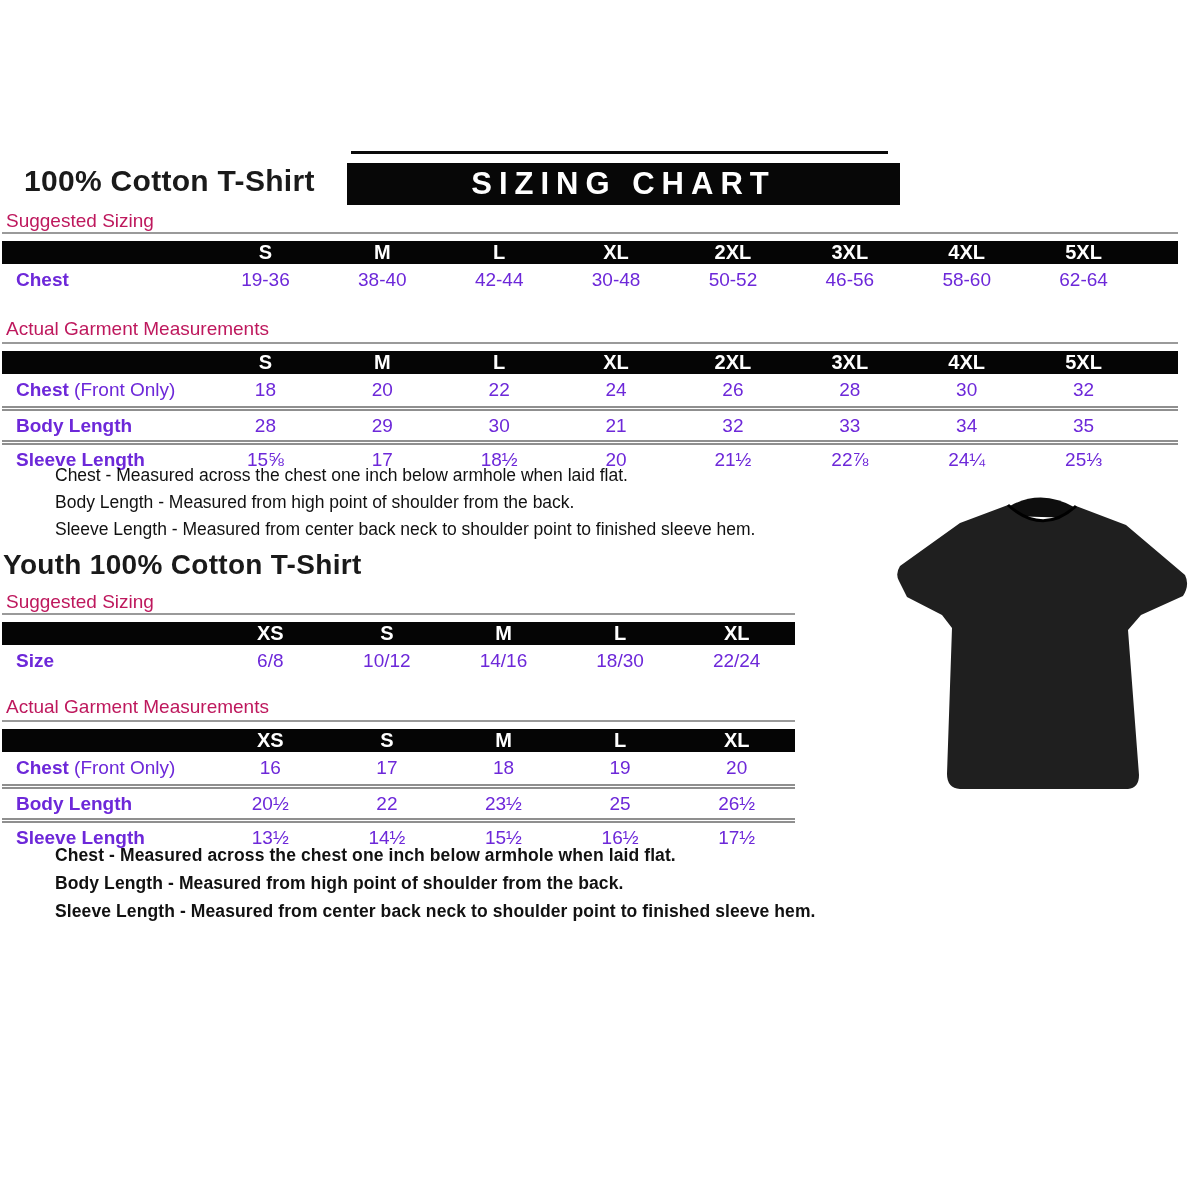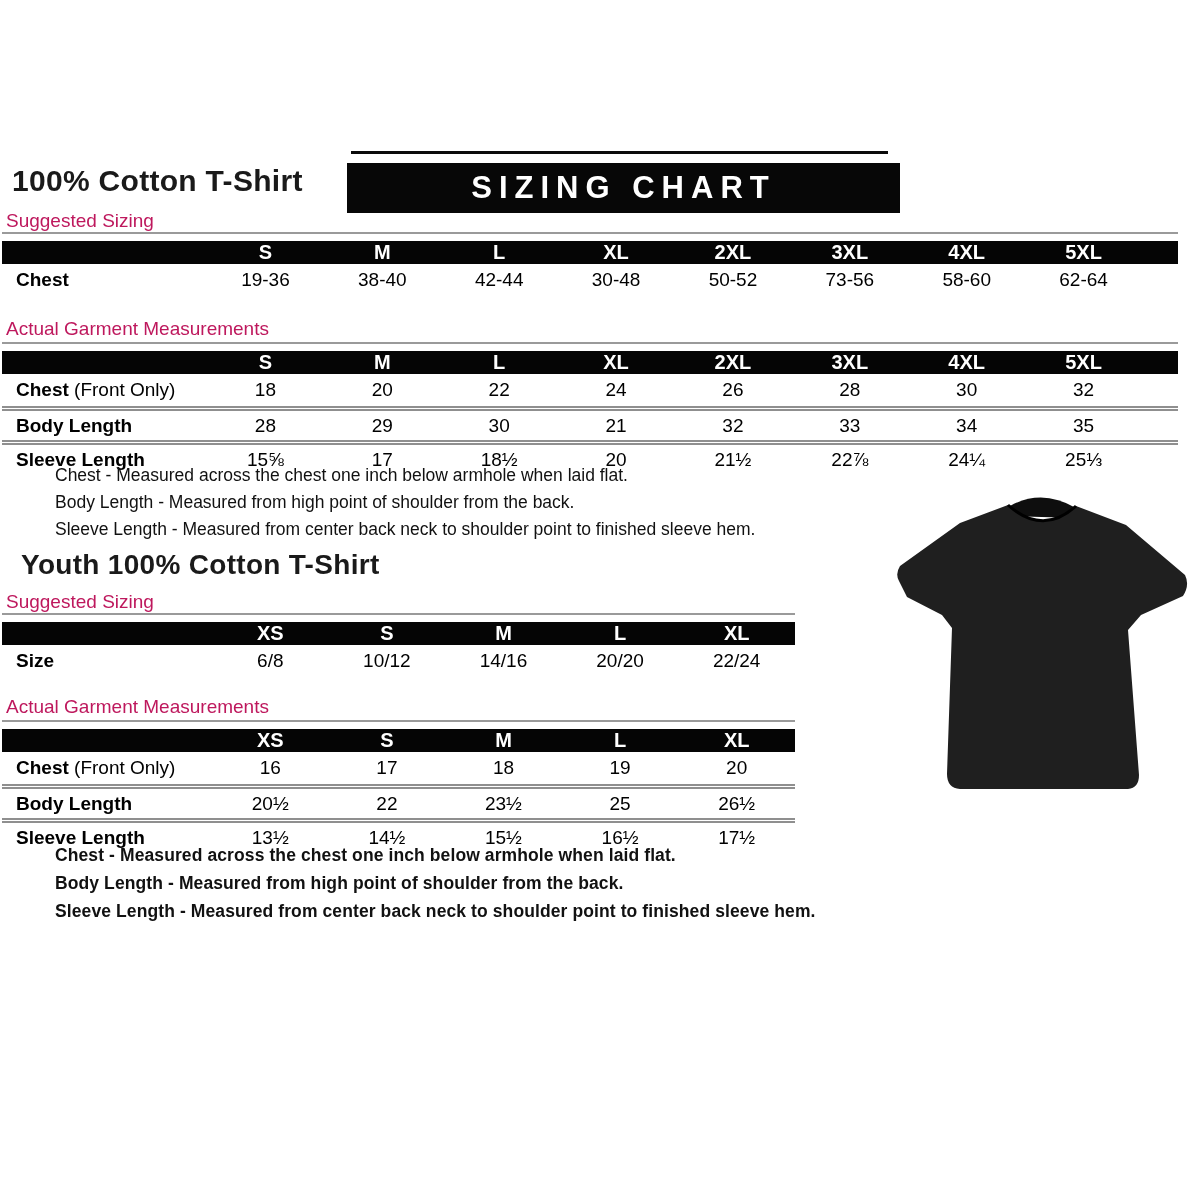--- a/index.html
+++ b/index.html
@@ -1,34 +1,34 @@
 <!DOCTYPE html>
 <html><head>
 <meta charset="utf-8">
 <style>
   html,body{margin:0;padding:0;background:#ffffff;}
   .canvas{
     position:relative;width:1200px;height:1200px;background:#ffffff;
     font-family:"Liberation Sans", sans-serif;color:#1a1a1a;overflow:hidden;
   }
   
-  .main-title{position:absolute;left:12px;top:164px;font-size:30px;font-weight:bold;letter-spacing:.3px;}
+  .main-title{position:absolute;left:24px;top:164px;font-size:30px;font-weight:bold;letter-spacing:.3px;}
   .banner{
-    position:absolute;left:347px;top:163px;width:553px;height:50px;background:#070707;color:#fff;
+    position:absolute;left:347px;top:163px;width:553px;height:42px;background:#070707;color:#fff;
     display:flex;align-items:center;justify-content:center;font-size:31px;font-weight:bold;letter-spacing:7px;
   }
   .banner::before{content:"";position:absolute;top:-12px;left:4px;right:12px;height:3px;background:#0a0a0a;}
-  .youth-title{position:absolute;left:21px;top:549px;font-size:28px;font-weight:bold;letter-spacing:.3px;}
+  .youth-title{position:absolute;left:3px;top:549px;font-size:28px;font-weight:bold;letter-spacing:.3px;}
   .section-label{position:absolute;font-size:19px;color:#be185d;}
   
   .table{position:absolute;}
   .table::before{content:"";position:absolute;top:-9px;left:0;right:0;height:2px;background:#9a9a9a;}
   .trow{display:flex;align-items:center;}
   .thead{background:#050505;color:#ffffff;height:23px;font-weight:bold;font-size:20px;}
-  .tbody{height:29px;font-size:19px;color:#000000;}
+  .tbody{height:29px;font-size:19px;color:#6d28d9;}
   .tbody.first{height:32px;}
   .sep{border-top:5px double #8f8f8f;}
   .tlabel{width:205px;padding-left:14px;box-sizing:border-box;font-size:19px;white-space:nowrap;}
   .tlabel b{font-weight:bold;}
   .youth-w .tlabel{width:210px;}
   .tcell{flex:1;text-align:center;}
   .tpad{width:0;}
   .wide-pad .tpad{width:36px;}
   
   .notes{position:absolute;left:11px;font-size:17.5px;line-height:27px;color:#111;margin-left:44px;}
@@ -61,21 +61,21 @@
         <div class="tcell">5XL</div>
         <div class="tpad"></div>
       </div>
       <div class="trow tbody first">
         <div class="tlabel"><b>Chest</b></div>
         <div class="tcell">19-36</div>
         <div class="tcell">38-40</div>
         <div class="tcell">42-44</div>
         <div class="tcell">30-48</div>
         <div class="tcell">50-52</div>
-        <div class="tcell">73-56</div>
+        <div class="tcell">46-56</div>
         <div class="tcell">58-60</div>
         <div class="tcell">62-64</div>
         <div class="tpad"></div>
       </div>
     </div>
 
   <div class="section-label" style="left:6px;top:318px;">Actual Garment Measurements</div>
   <div class="table wide-pad" style="left:2px;top:351px;width:1176px;">
       <div class="trow thead">
         <div class="tlabel"></div>
@@ -144,21 +144,21 @@
         <div class="tcell">M</div>
         <div class="tcell">L</div>
         <div class="tcell">XL</div>
         <div class="tpad"></div>
       </div>
       <div class="trow tbody first">
         <div class="tlabel"><b>Size</b></div>
         <div class="tcell">6/8</div>
         <div class="tcell">10/12</div>
         <div class="tcell">14/16</div>
-        <div class="tcell">20/20</div>
+        <div class="tcell">18/30</div>
         <div class="tcell">22/24</div>
         <div class="tpad"></div>
       </div>
     </div>
 
   <div class="section-label" style="left:6px;top:696px;">Actual Garment Measurements</div>
   <div class="table youth-w" style="left:2px;top:729px;width:793px;">
       <div class="trow thead">
         <div class="tlabel"></div>
         <div class="tcell">XS</div>

